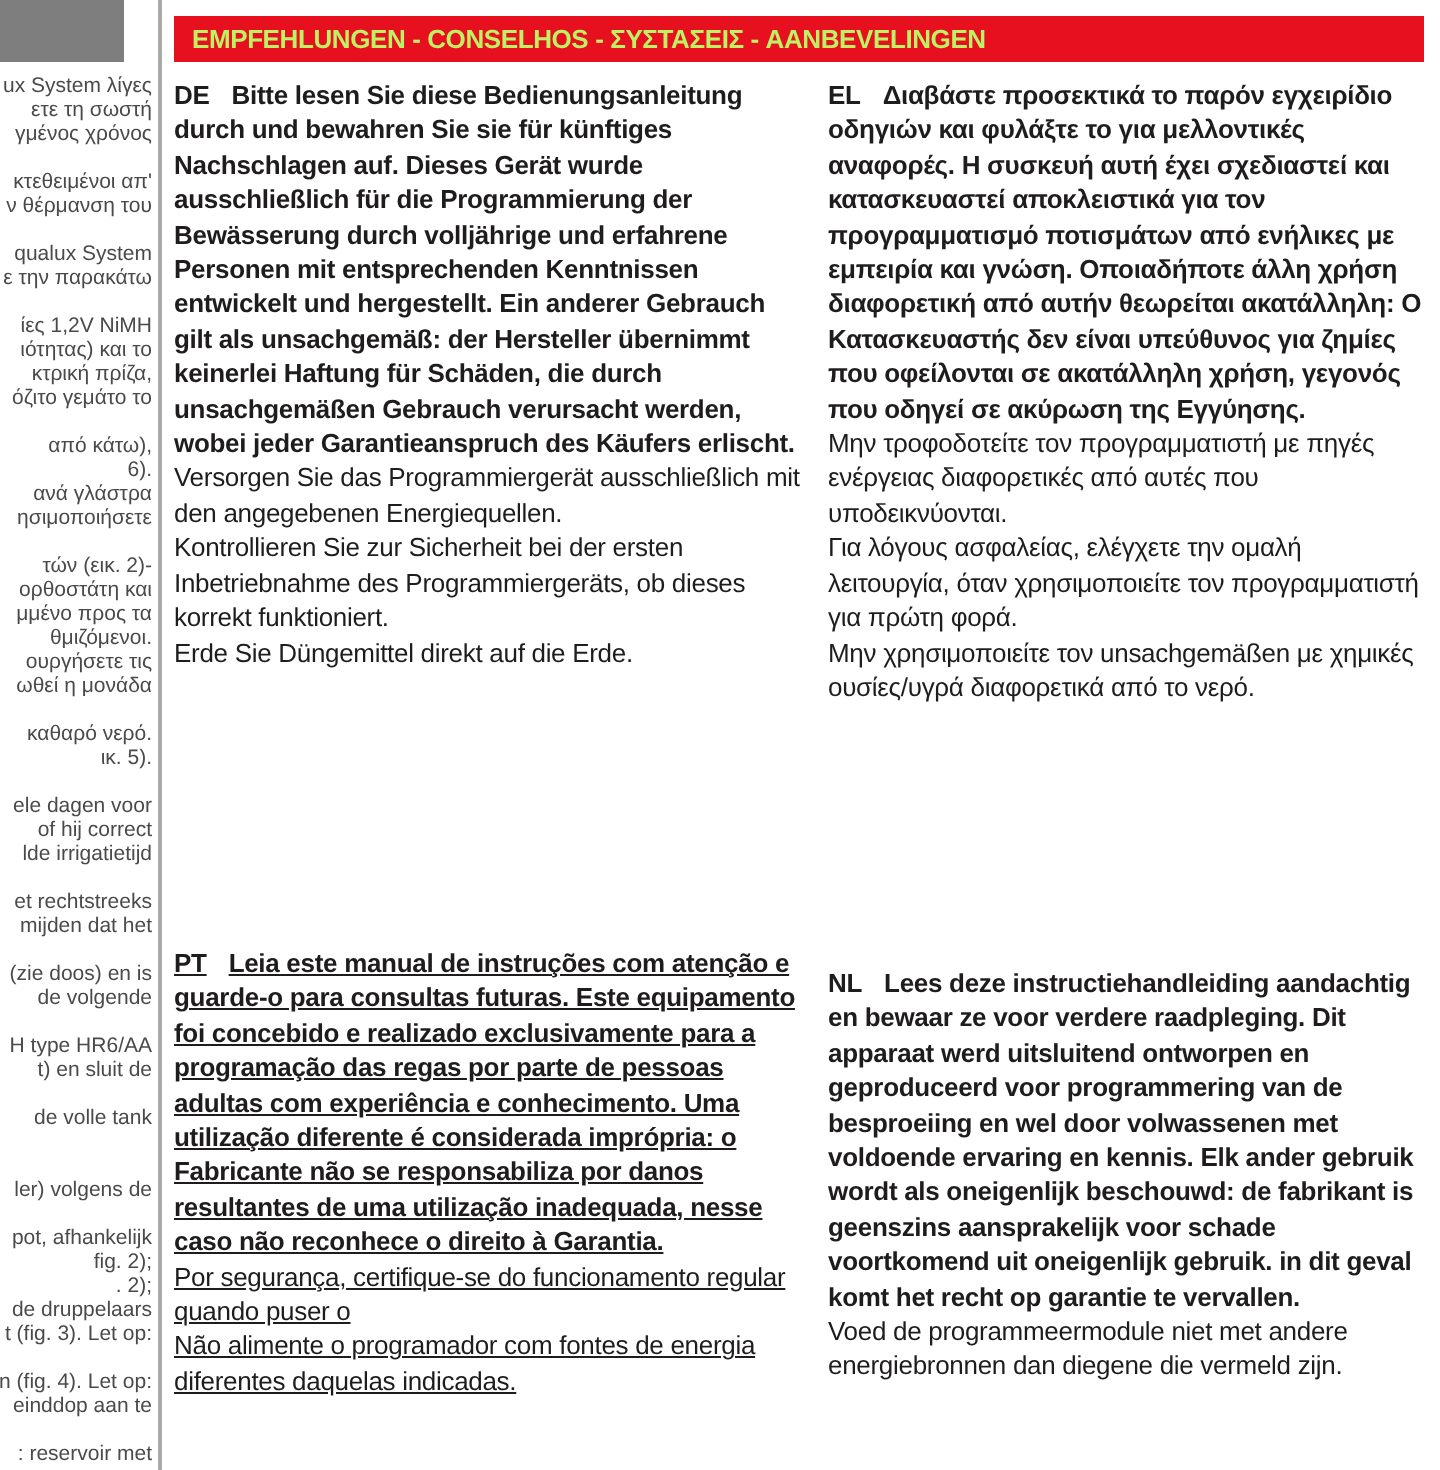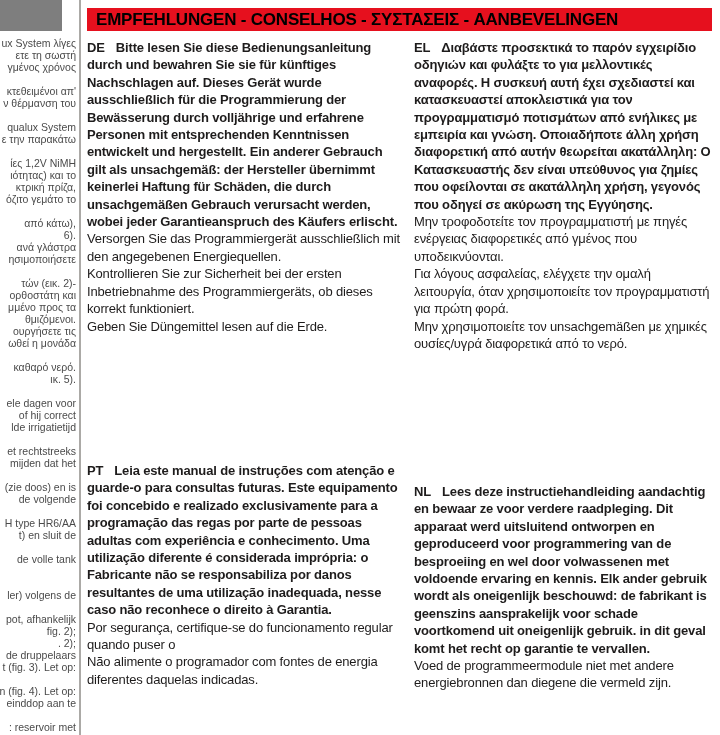--- a/index.html
+++ b/index.html
@@ -35,36 +35,36 @@
   .margin-line { white-space:nowrap; height:12px; }
   
   .banner {
     position:absolute; left:87px; top:8px;
     width:625px; height:23px;
     background:#e6101e;
     display:flex; align-items:center;
     padding-left:9px; box-sizing:border-box;
   }
   .banner span {
-    color:#000000;
+    color:#bef264;
     font-weight:bold;
-    font-size:17px;
+    font-size:13px;
     letter-spacing:-0.2px;
     white-space:nowrap;
   }
   
   .block {
     position:absolute;
     font-size:13px;
     line-height:17.4px;
     letter-spacing:-0.15px;
   }
   .block.de { left:87px;  top:39px;  width:316px; }
   .block.el { left:414px; top:39px;  width:300px; }
-  .block.pt { left:87px;  top:462px; width:316px; }
+  .block.pt { left:87px;  top:473px; width:316px;text-decoration:underline; }
   .block.nl { left:414px; top:483px; width:300px; }
   .intro { margin:0; font-weight:bold; }
   .lang-code { margin-right:11px; }
   .para { margin:0; font-weight:normal; }
 </style>
 </head>
 <body>
 
 <div class="page">
 
@@ -134,28 +134,28 @@
 
   <div class="banner">
     <span>EMPFEHLUNGEN - CONSELHOS - ΣΥΣΤΑΣΕΙΣ - AANBEVELINGEN</span>
   </div>
 
   <section class="block de">
     <p class="intro"><b class="lang-code">DE</b><b>Bitte lesen Sie diese Bedienungsanleitung durch und bewahren Sie sie für künftiges Nachschlagen auf. Dieses Gerät wurde ausschließlich für die Programmierung der Bewässerung durch volljährige und erfahrene Personen mit entsprechenden Kenntnissen entwickelt und hergestellt. Ein anderer Gebrauch gilt als unsachgemäß: der Hersteller übernimmt keinerlei Haftung für Schäden, die durch unsachgemäßen Gebrauch verursacht werden, wobei jeder Garantieanspruch des Käufers erlischt.</b></p>
     <div>
         <p class="para">Versorgen Sie das Programmiergerät ausschließlich mit den angegebenen Energiequellen.</p>
         <p class="para">Kontrollieren Sie zur Sicherheit bei der ersten Inbetriebnahme des Programmiergeräts, ob dieses korrekt funktioniert.</p>
-        <p class="para">Geben Sie Düngemittel lesen auf die Erde.</p>
+        <p class="para">Erde Sie Düngemittel direkt auf die Erde.</p>
       </div>
   </section>
 
   <section class="block el">
     <p class="intro"><b class="lang-code">EL</b><b>Διαβάστε προσεκτικά το παρόν εγχειρίδιο οδηγιών και φυλάξτε το για μελλοντικές αναφορές. Η συσκευή αυτή έχει σχεδιαστεί και κατασκευαστεί αποκλειστικά για τον προγραμματισμό ποτισμάτων από ενήλικες με εμπειρία και γνώση. Οποιαδήποτε άλλη χρήση διαφορετική από αυτήν θεωρείται ακατάλληλη: Ο Κατασκευαστής δεν είναι υπεύθυνος για ζημίες που οφείλονται σε ακατάλληλη χρήση, γεγονός που οδηγεί σε ακύρωση της Εγγύησης.</b></p>
     <div>
-        <p class="para">Μην τροφοδοτείτε τον προγραμματιστή με πηγές ενέργειας διαφορετικές από γμένος που υποδεικνύονται.</p>
+        <p class="para">Μην τροφοδοτείτε τον προγραμματιστή με πηγές ενέργειας διαφορετικές από αυτές που υποδεικνύονται.</p>
         <p class="para">Για λόγους ασφαλείας, ελέγχετε την ομαλή λειτουργία, όταν χρησιμοποιείτε τον προγραμματιστή για πρώτη φορά.</p>
         <p class="para">Μην χρησιμοποιείτε τον unsachgemäßen με χημικές ουσίες/υγρά διαφορετικά από το νερό.</p>
       </div>
   </section>
 
   <section class="block pt">
     <p class="intro"><b class="lang-code">PT</b><b>Leia este manual de instruções com atenção e guarde-o para consultas futuras. Este equipamento foi concebido e realizado exclusivamente para a programação das regas por parte de pessoas adultas com experiência e conhecimento. Uma utilização diferente é considerada imprópria: o Fabricante não se responsabiliza por danos resultantes de uma utilização inadequada, nesse caso não reconhece o direito à Garantia.</b></p>
     <div>
         <p class="para">Por segurança, certifique-se do funcionamento regular quando puser o</p>
         <p class="para">Não alimente o programador com fontes de energia diferentes daquelas indicadas.</p>

